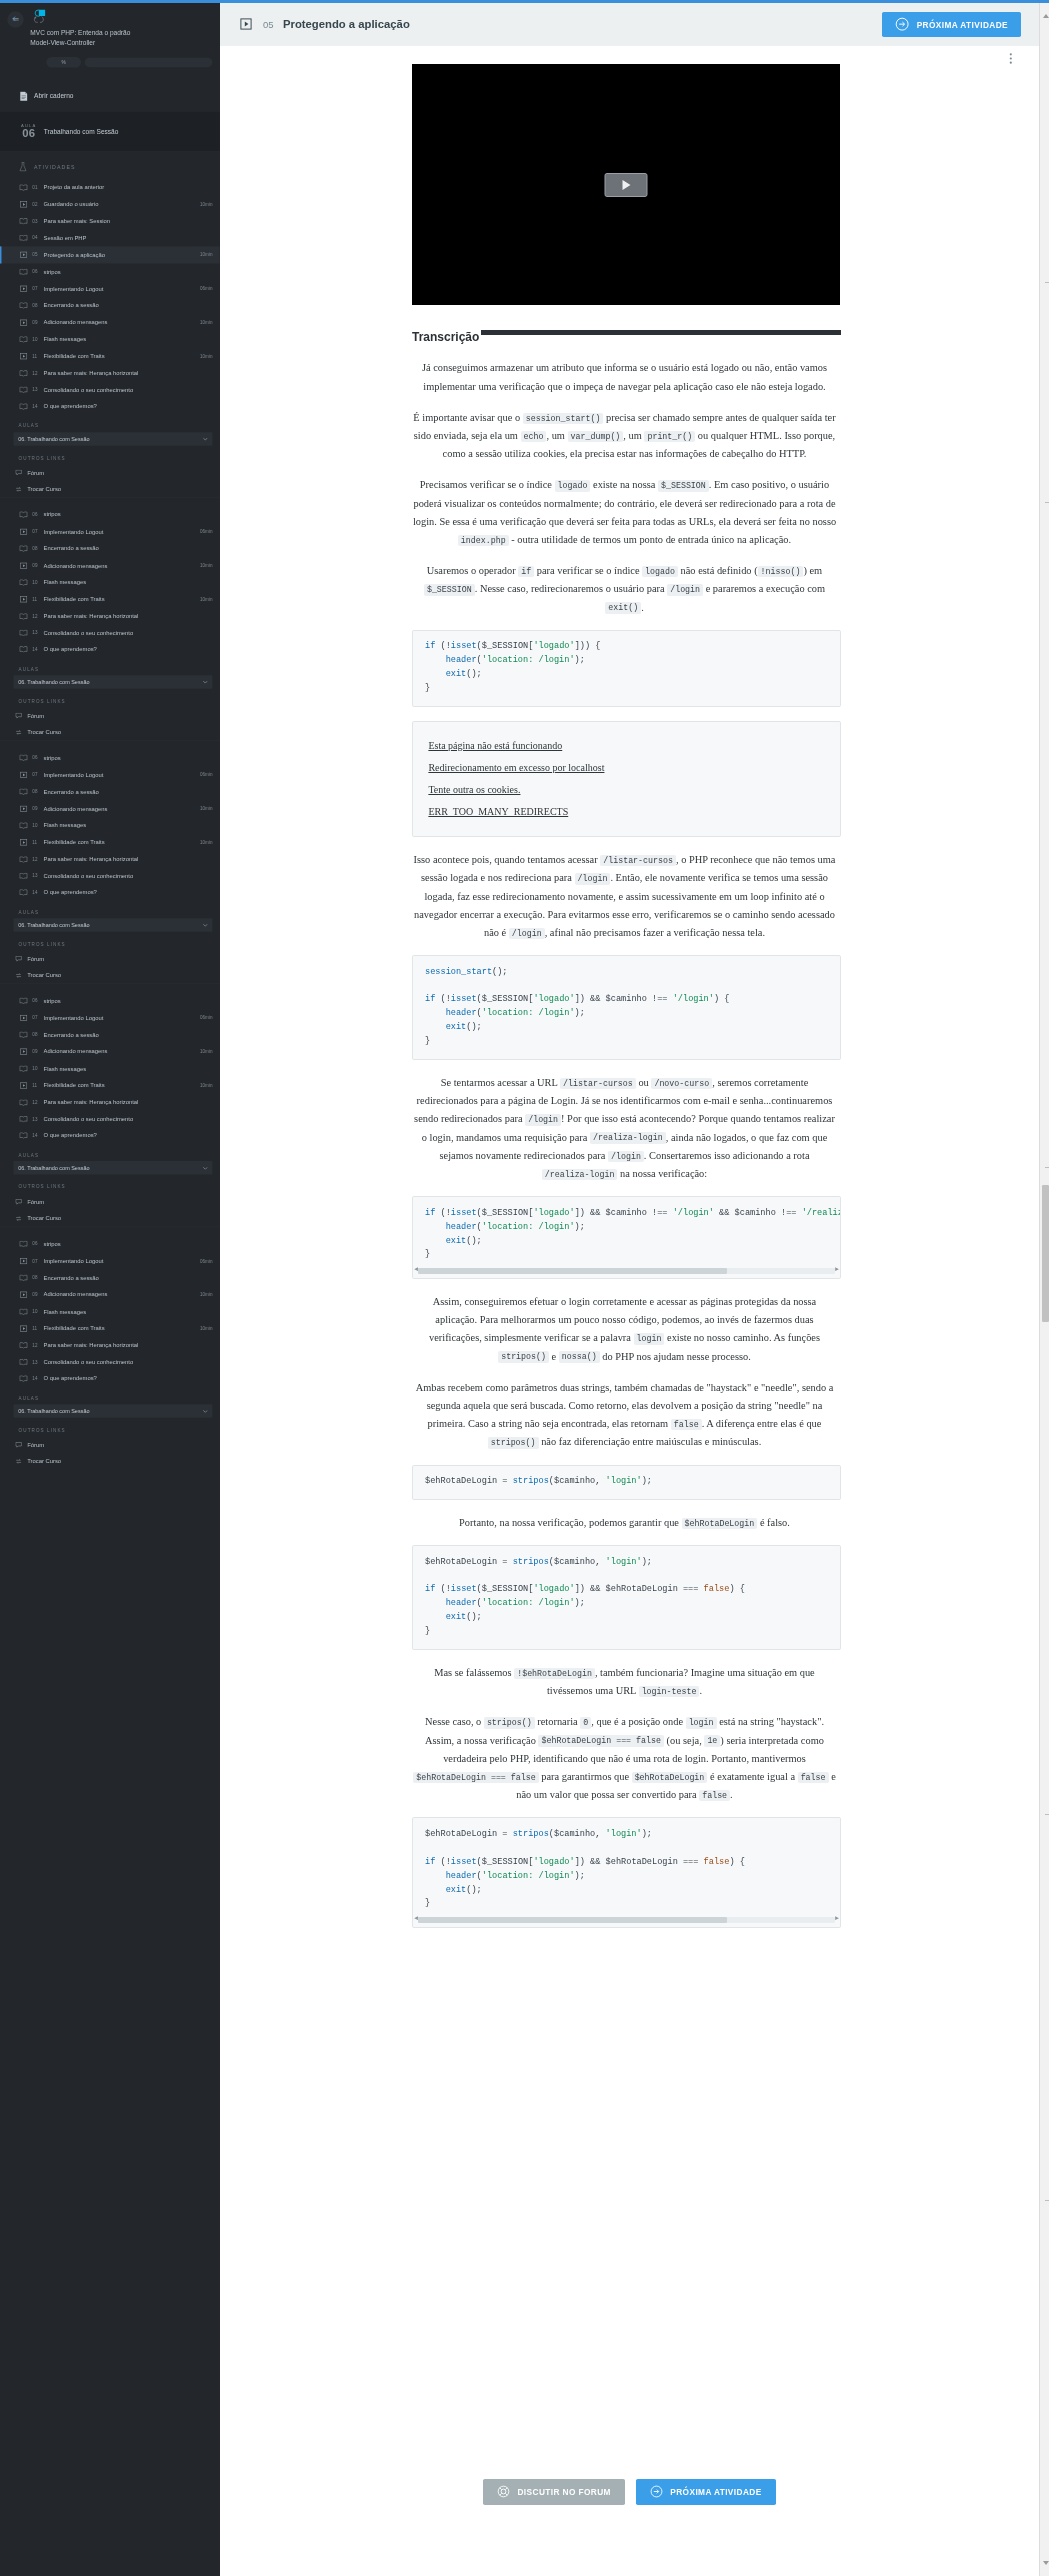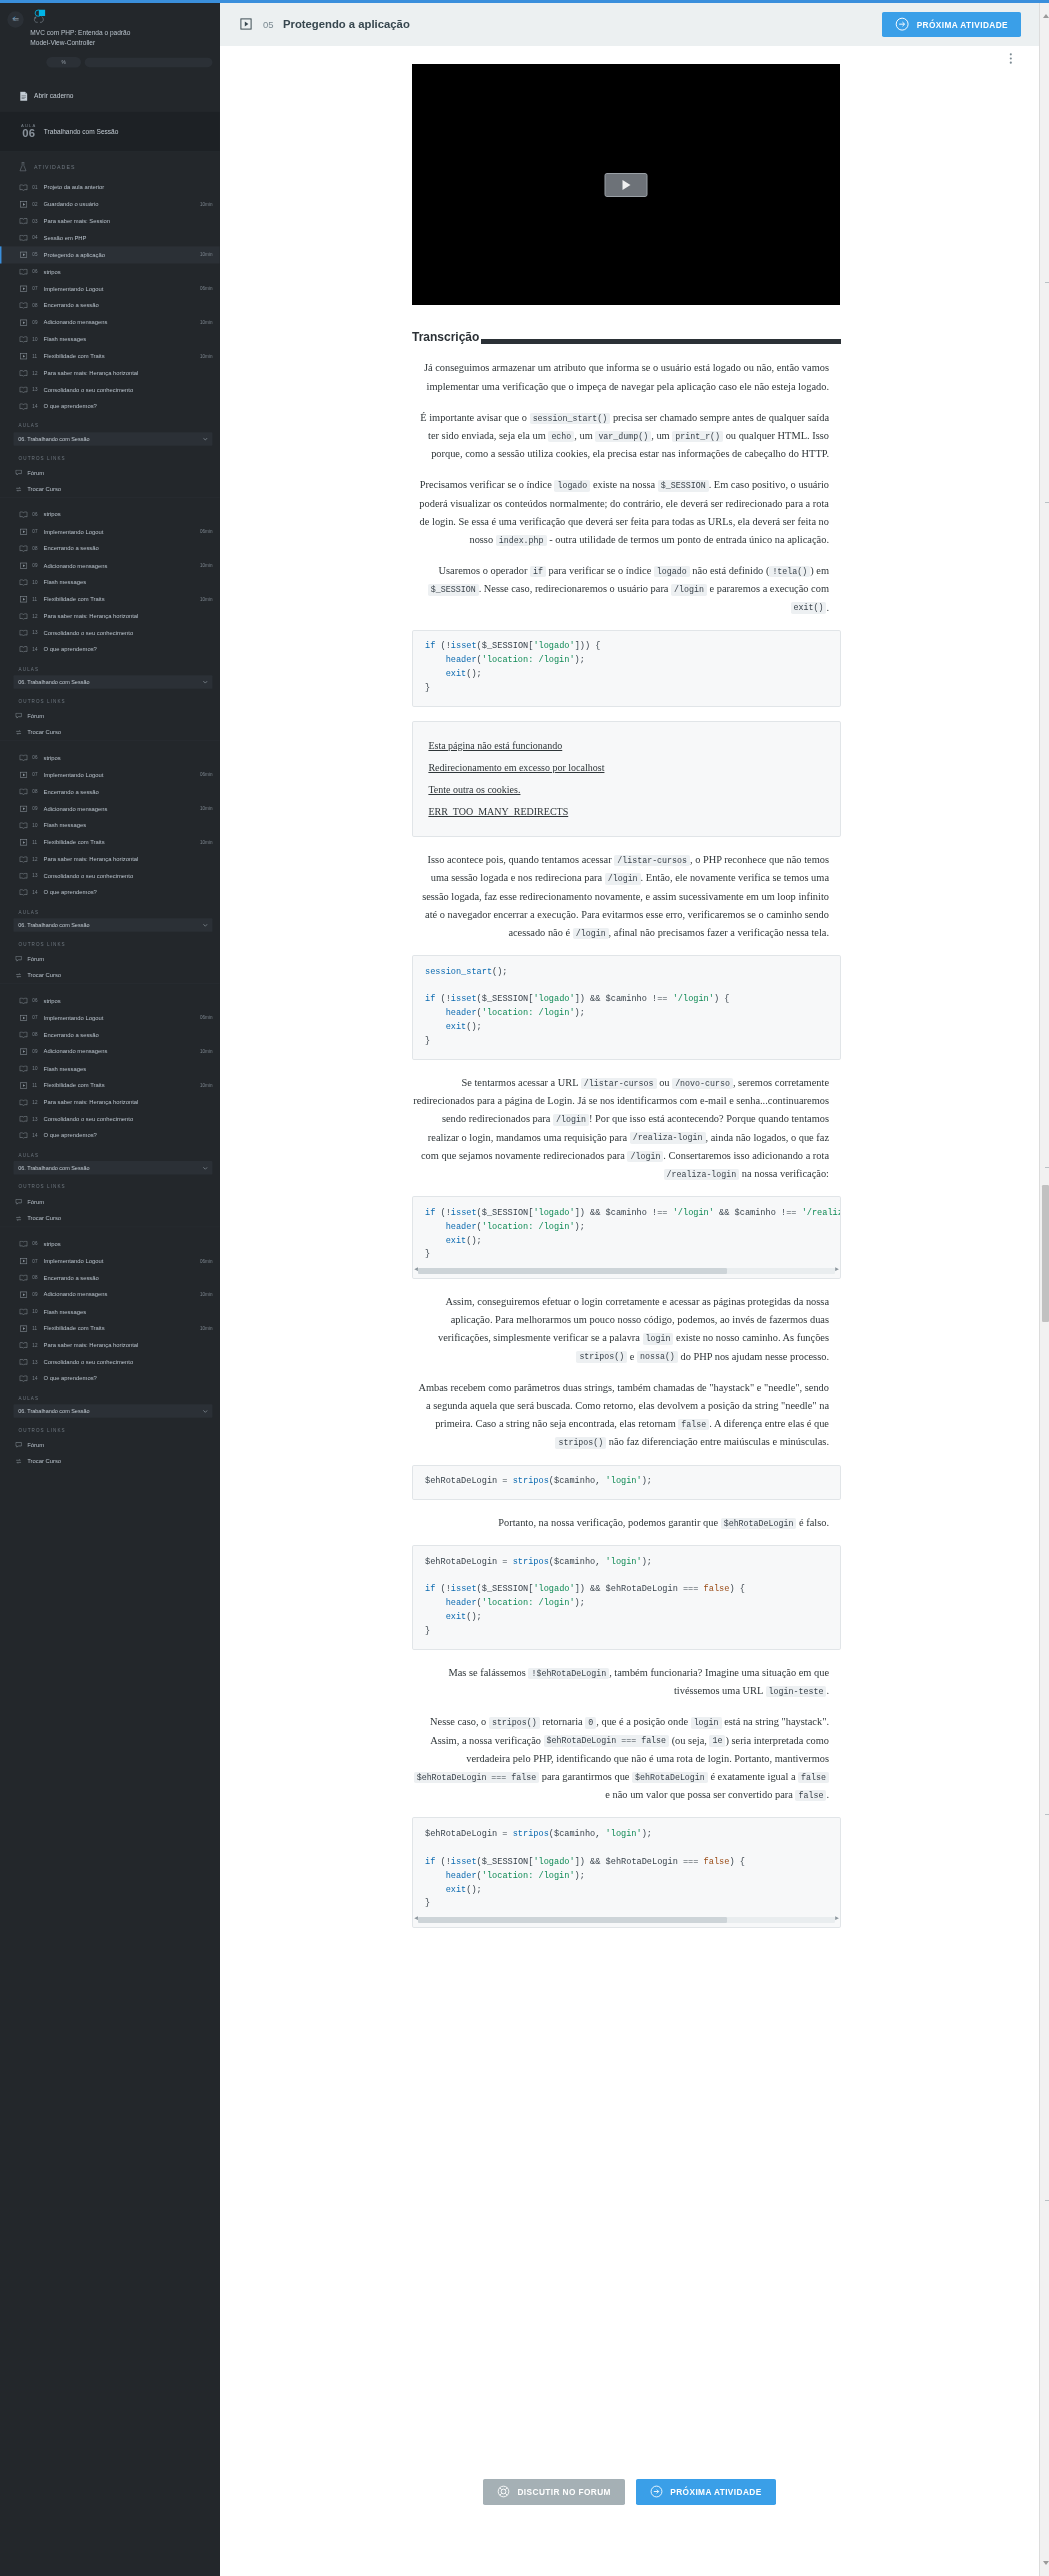--- a/index.html
+++ b/index.html
@@ -124,29 +124,29 @@
   }
   .play-tri {
     width: 0; height: 0; border-left: 8.3px solid #f0f0f0;
     border-top: 5.3px solid transparent; border-bottom: 5.3px solid transparent;
   }
 
   
   .content {
     position: absolute; top: 330px; left: 192px; width: 429px;
   }
-  .tr-head { display: flex; align-items: flex-end; gap: 2px; margin-bottom: 15.4px; }
+  .tr-head { display: flex; align-items: flex-start; gap: 2px; margin-bottom: 15.4px; }
   .tr-head h2 { font-size: 12px; color: #2b3136; font-weight: 700;
     font-family: "Liberation Sans", sans-serif; }
   .tr-rule { flex: 1; height: 5.3px; background: #2b3136; }
 
   .content p {
     font-family: "Liberation Serif", serif;
     font-size: 10.4px; line-height: 1.75; color: #2f3639;
-    margin: 0 12px 13px 0; text-align: right;
+    margin: 0 4px 13px 0; text-align: center;
   }
   code {
     font-family: "Liberation Mono", monospace;
     background: #edf0f2; color: #39424a; font-size: 8.3px;
     padding: 1.2px 3px; border-radius: 1.8px; white-space: nowrap;
   }
   a.inline-link { color: #2f7bbf; text-decoration: underline; }
 
   .codeblock {
     background: #f7f8f9; border: 0.6px solid #e1e5e8; border-radius: 1.8px;
@@ -987,21 +987,21 @@
 
   <section class="content">
     <div class="tr-head">
       <h2>Transcrição</h2>
       <div class="tr-rule"></div>
     </div>
     <div id="transcript-body">
         <p>Já conseguimos armazenar um atributo que informa se o usuário está logado ou não, então vamos implementar uma verificação que o impeça de navegar pela aplicação caso ele não esteja logado.</p>
         <p>É importante avisar que o <code>session_start()</code> precisa ser chamado sempre antes de qualquer saída ter sido enviada, seja ela um <code>echo</code>, um <code>var_dump()</code>, um <code>print_r()</code> ou qualquer HTML. Isso porque, como a sessão utiliza cookies, ela precisa estar nas informações de cabeçalho do HTTP.</p>
         <p>Precisamos verificar se o índice <code>logado</code> existe na nossa <code>$_SESSION</code>. Em caso positivo, o usuário poderá visualizar os conteúdos normalmente; do contrário, ele deverá ser redirecionado para a rota de login. Se essa é uma verificação que deverá ser feita para todas as URLs, ela deverá ser feita no nosso <code>index.php</code> - outra utilidade de termos um ponto de entrada único na aplicação.</p>
-        <p>Usaremos o operador <code>if</code> para verificar se o índice <code>logado</code> não está definido (<code>!tela()</code>) em <code>$_SESSION</code>. Nesse caso, redirecionaremos o usuário para <code>/login</code> e pararemos a execução com <code>exit()</code>.</p>
+        <p>Usaremos o operador <code>if</code> para verificar se o índice <code>logado</code> não está definido (<code>!nisso()</code>) em <code>$_SESSION</code>. Nesse caso, redirecionaremos o usuário para <code>/login</code> e pararemos a execução com <code>exit()</code>.</p>
         <div class="codeblock"><span class="k">if</span> (!<span class="k">isset</span>(<span class="v">$_SESSION</span>[<span class="s">'logado'</span>])) {
     <span class="k">header</span>(<span class="s">'location: /login'</span>);
     <span class="k">exit</span>();
 }</div>
         <div class="errbox">
           <div>Esta página não está funcionando</div>
           <div>Redirecionamento em excesso por localhost</div>
           <div>Tente outra os cookies.</div>
           <div>ERR_TOO_MANY_REDIRECTS</div>
         </div>

